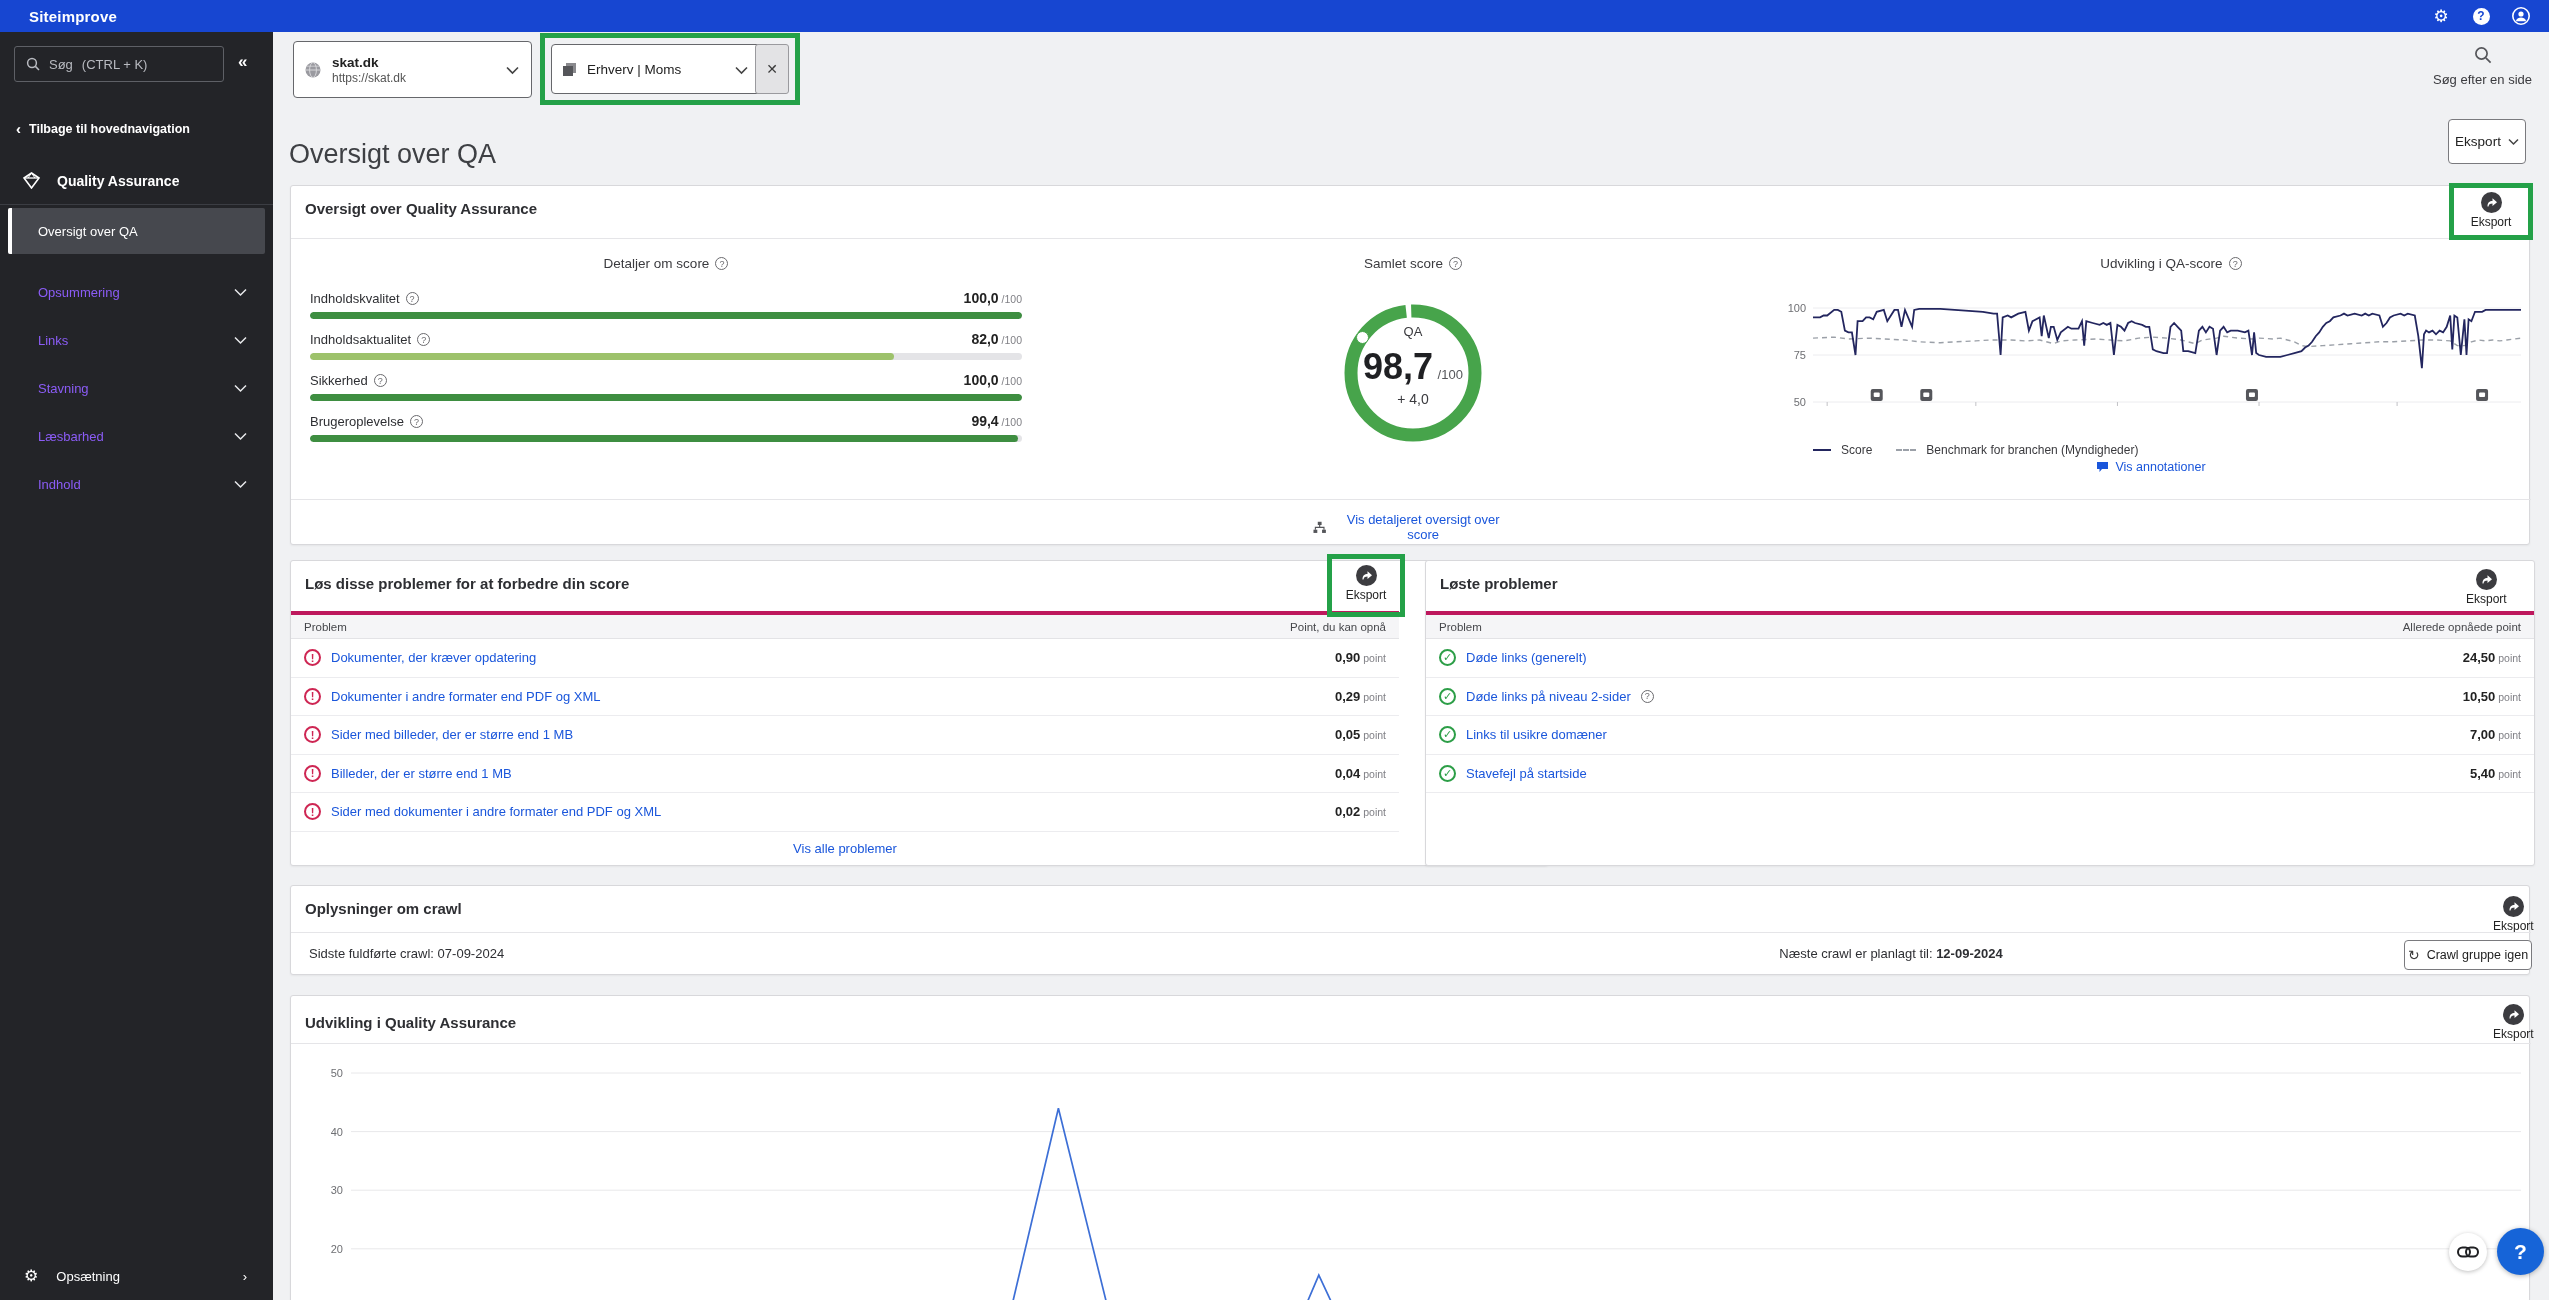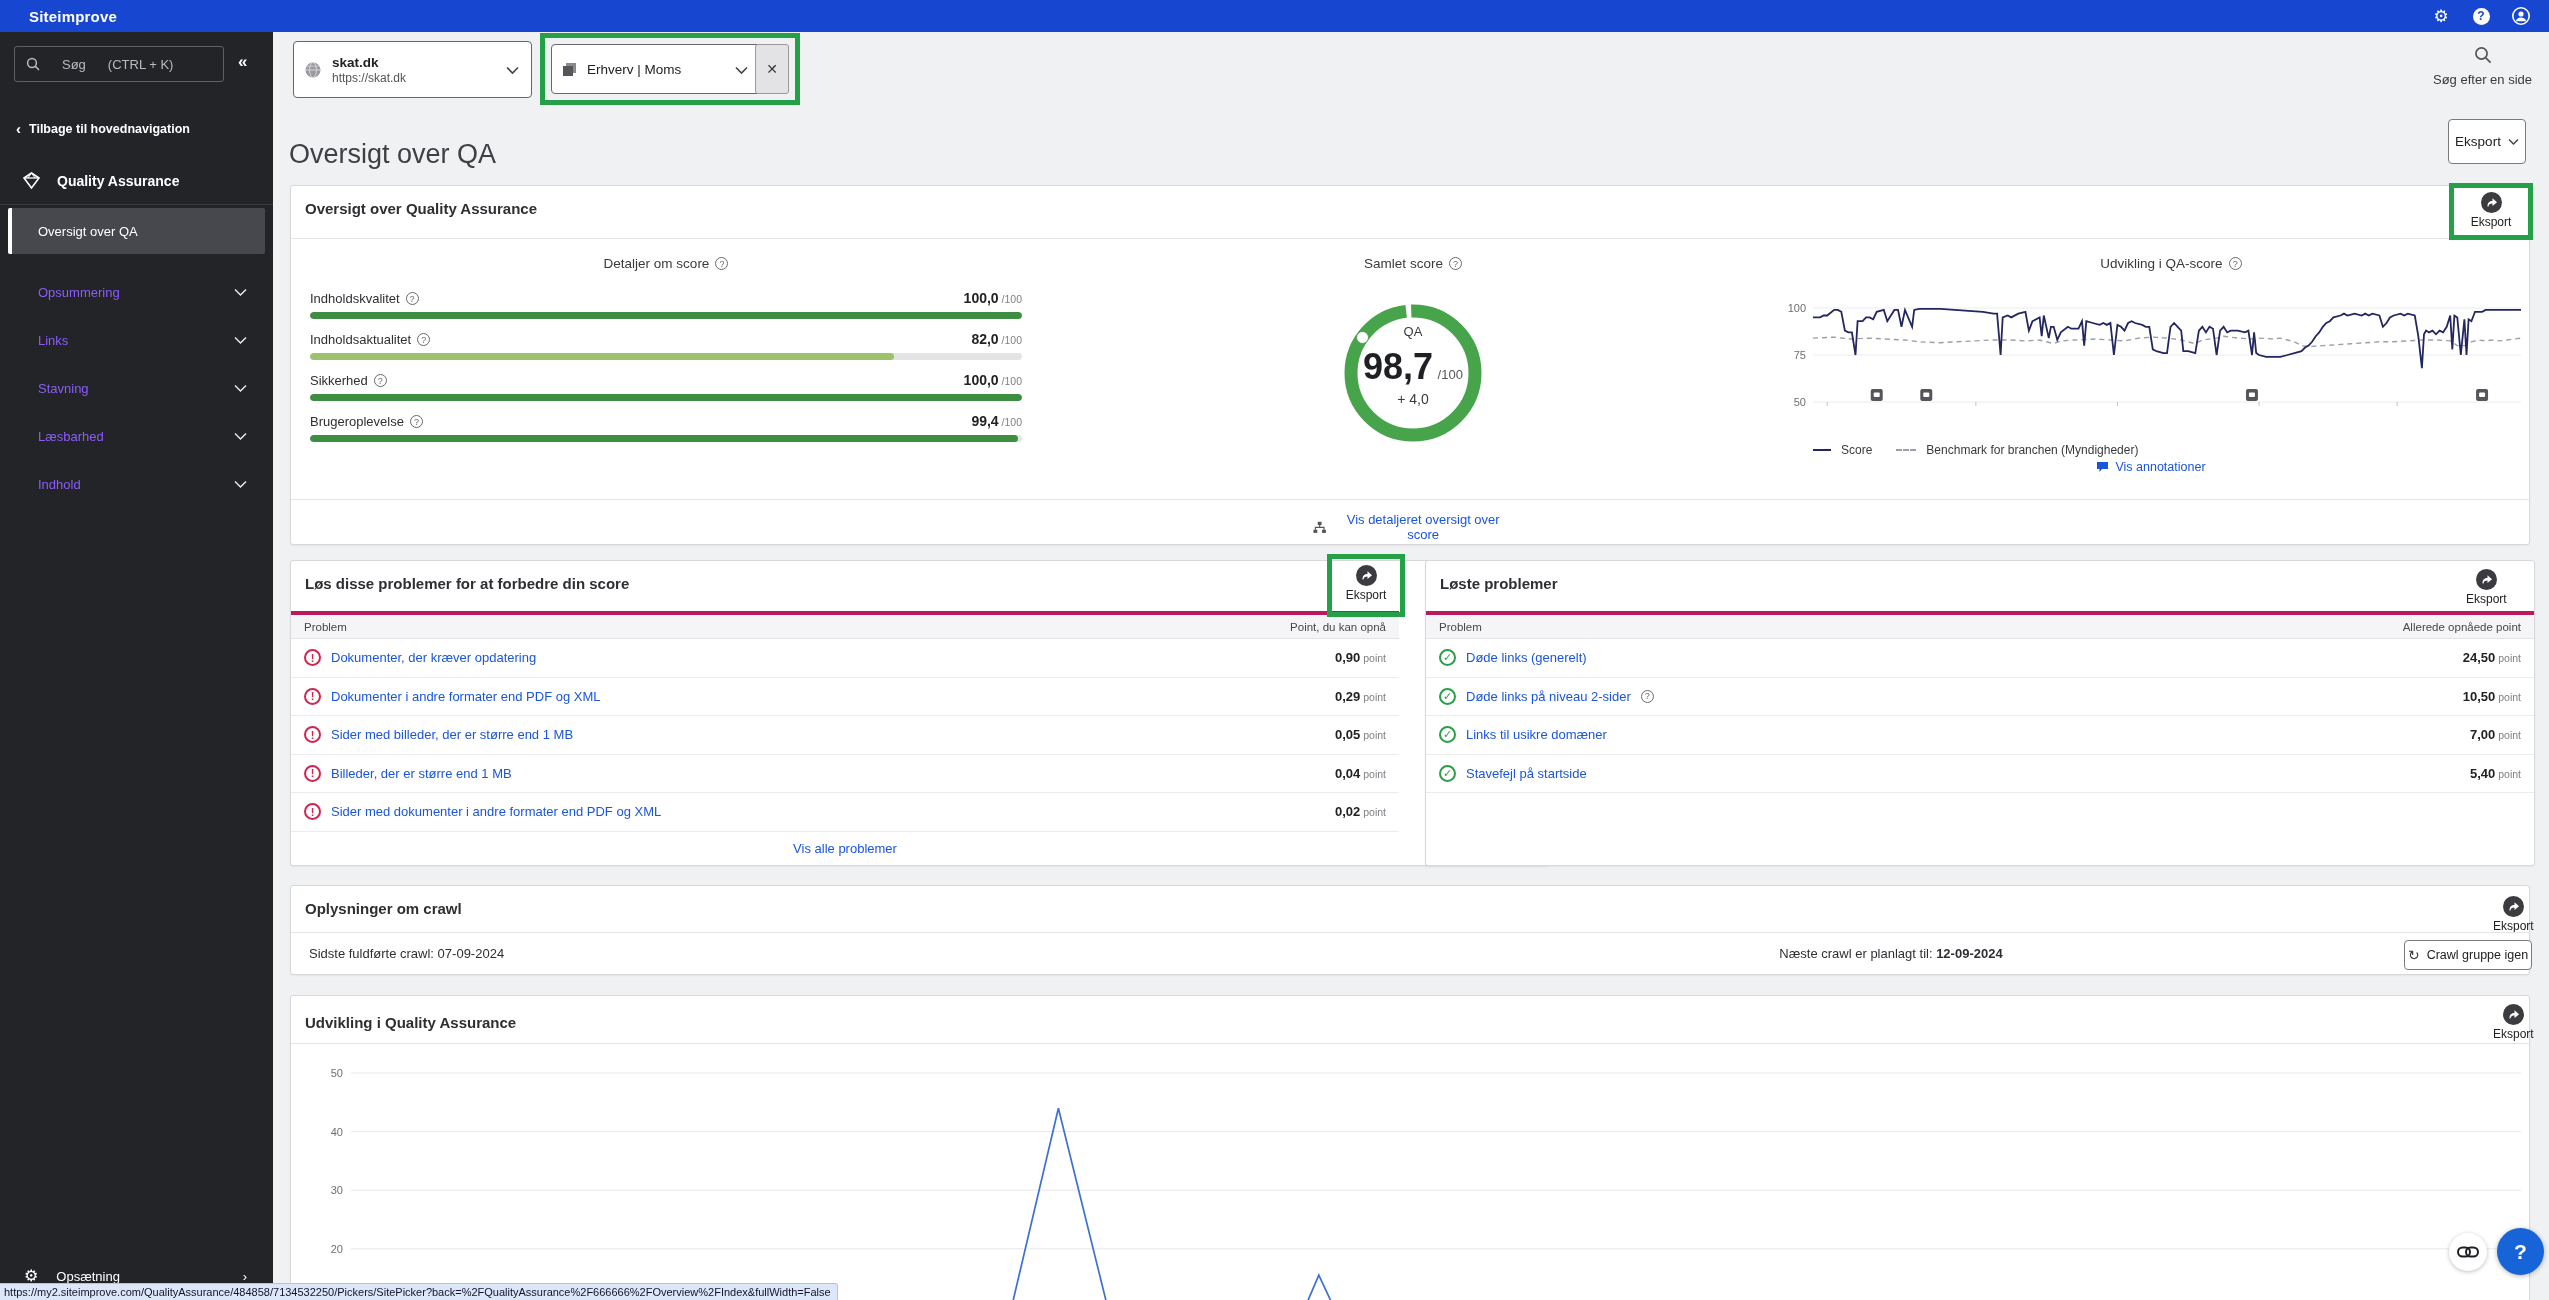--- a/index.html
+++ b/index.html
@@ -11,21 +11,21 @@
   #topbar { position:absolute; left:0; top:0; width:2549px; height:32px; background:#1746D1; z-index:30; display:flex; align-items:center; }
   .brand { color:#fff; font-weight:bold; font-size:15px; margin-left:29px; letter-spacing:.2px; }
   .topbar-right { position:absolute; right:18px; top:0; height:32px; display:flex; align-items:center; gap:20px; }
   .topbar-ic { width:20px; height:20px; display:flex; align-items:center; justify-content:center; cursor:pointer; }
   .gear-glyph { color:#fff; font-size:17px; line-height:1; }
   .help-circle { width:17px; height:17px; background:#fff; border-radius:50%; color:#1746D1; font-size:12px; font-weight:bold; display:flex; align-items:center; justify-content:center; }
   .help-circle::before { content:"?"; }
 
   
   #sidebar { position:absolute; left:0; top:32px; width:273px; height:1268px; background:#232428; z-index:20; }
-  .search-box { position:absolute; left:14px; top:14px; width:210px; height:36px; border:1px solid #5E6066; border-radius:3px; display:flex; align-items:center; gap:22px; padding-left:11px; color:#B9BBC1; font-size:13px; cursor:text; }
+  .search-box { position:absolute; left:14px; top:14px; width:210px; height:36px; border:1px solid #5E6066; border-radius:3px; display:flex; align-items:center; gap:9px; padding-left:11px; color:#B9BBC1; font-size:13px; cursor:text; }
   .collapse-btn { position:absolute; left:238px; top:20px; color:#fff; font-size:17px; font-weight:bold; cursor:pointer; }
   .back-row { position:absolute; left:16px; top:88px; color:#fff; font-size:12.5px; font-weight:bold; cursor:pointer; display:flex; gap:8px; align-items:center; }
   .back-chev { font-size:15px; font-weight:bold; }
   .qa-row { position:absolute; left:22px; top:140px; display:flex; align-items:center; gap:16px; color:#fff; font-size:14px; font-weight:bold; cursor:pointer; }
   .side-divider { position:absolute; left:0; top:172px; width:273px; height:1px; background:#3B3D43; }
   .active-item { position:absolute; left:8px; top:176px; width:257px; height:46px; background:#46484E; border-radius:2px; display:flex; align-items:center; cursor:pointer; }
   .active-bar { position:absolute; left:0; top:0; width:4px; height:46px; background:#fff; border-radius:2px 0 0 2px; }
   .active-label { color:#fff; font-size:13px; margin-left:30px; }
   #sidebar-items { position:absolute; left:0; top:236px; width:273px; }
   .side-item { height:48px; display:flex; align-items:center; color:#8b5cf6; font-size:13px; cursor:pointer; position:relative; }
@@ -574,23 +574,20 @@
       </div>
     <svg id="chart2" style="position:absolute; left:60px; top:56px;" width="2170" height="340" viewBox="0 0 2170 340">
         <line x1="0" y1="21" x2="2170" y2="21" stroke="#E8E8EA" stroke-width="1"></line>
         <line x1="0" y1="79.6" x2="2170" y2="79.6" stroke="#E8E8EA" stroke-width="1"></line>
         <line x1="0" y1="138.2" x2="2170" y2="138.2" stroke="#E8E8EA" stroke-width="1"></line>
         <line x1="0" y1="196.8" x2="2170" y2="196.8" stroke="#E8E8EA" stroke-width="1"></line>
         <polyline points="0.0,314.0 618.4,314.0 661.9,249.5 707.4,56.2 755.2,249.5 770.3,314.0 933.1,314.0 944.0,278.8 967.8,223.2 993.9,278.8 1004.7,314.0 2170.0,314.0" fill="none" stroke="#3D6FD6" stroke-width="1.7"></polyline>
       </svg>
   </div>
 
-  <div id="statusbar">
-    <span class="url">https://my2.siteimprove.com/QualityAssurance/484858/7134532250/Pickers/SitePicker?back=%2FQualityAssurance%2F666666%2FOverview%2FIndex&amp;fullWidth=False</span>
-  </div>
 
   <div id="float-link" class="float-btn">
     <svg width="22" height="14" viewBox="0 0 22 14">
         <rect x="1" y="2.5" width="12" height="9" rx="4.5" fill="none" stroke="#1F2023" stroke-width="2"></rect>
         <rect x="9" y="2.5" width="12" height="9" rx="4.5" fill="none" stroke="#1F2023" stroke-width="2"></rect>
       </svg>
   </div>
   <div id="float-help" class="float-btn"></div>
 
 </div>

